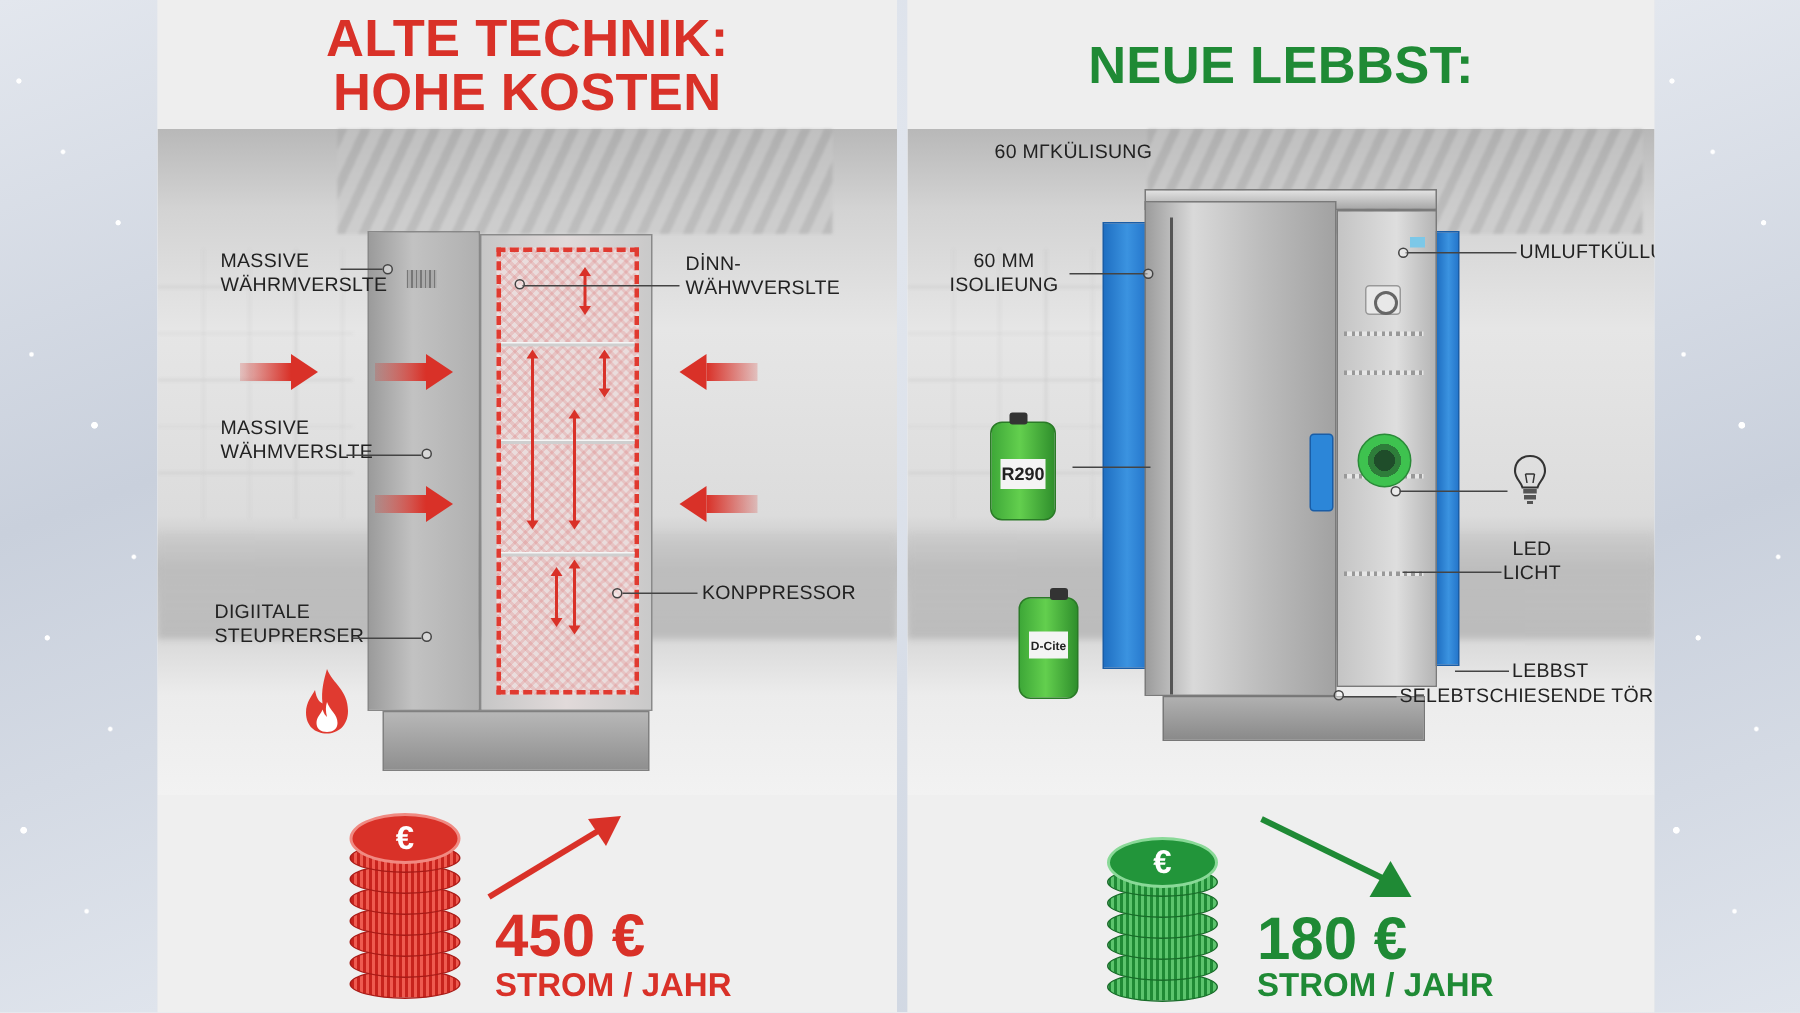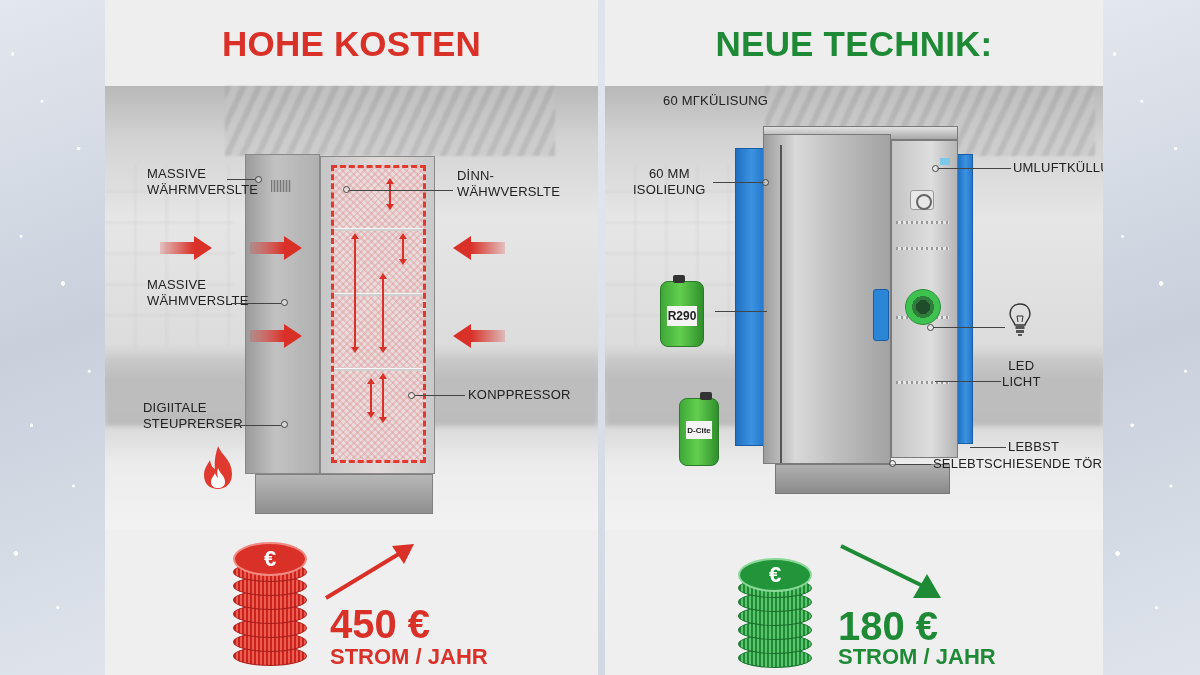--- a/index.html
+++ b/index.html
@@ -247,20 +247,21 @@
   .trend { position: absolute; }
 </style>
 </head>
 <body>
 
 <div class="sparkle-bg sparkle-left"></div>
 <div class="sparkle-bg sparkle-right"></div>
 
 <section class="panel panel-left">
   <div class="header header-red">
+    <span>ALTE TECHNIK:</span>
     <span>HOHE KOSTEN</span>
   </div>
 
   <div class="scene">
     <div class="hood"></div>
     <div class="tile-wall"></div>
     <div class="counter"></div>
 
     <div class="fridge-old">
       <div class="old-base"></div>
@@ -359,21 +360,21 @@
       <line x1="4" y1="58" x2="80" y2="12" stroke="#d93128" stroke-width="4"></line>
       <polygon points="92,4 70,6 82,24" fill="#d93128"></polygon>
     </svg>
     <div class="amount red" style="left:225px;top:74px">450 €</div>
     <div class="unit red" style="left:225px;top:118px">STROM / JAHR</div>
   </div>
 </section>
 
 <section class="panel panel-right">
   <div class="header header-green">
-    <span>NEUE TECHNIK:</span>
+    <span>NEUE LEBBST:</span>
   </div>
 
   <div class="scene">
     <div class="hood" style="left:160px"></div>
     <div class="tile-wall"></div>
     <div class="counter"></div>
 
     <div class="fridge-new">
       <div class="insul" style="left:0;top:22px;width:30px;height:298px"></div>
       <div class="insul" style="left:222px;top:28px;width:16px;height:290px"></div>

